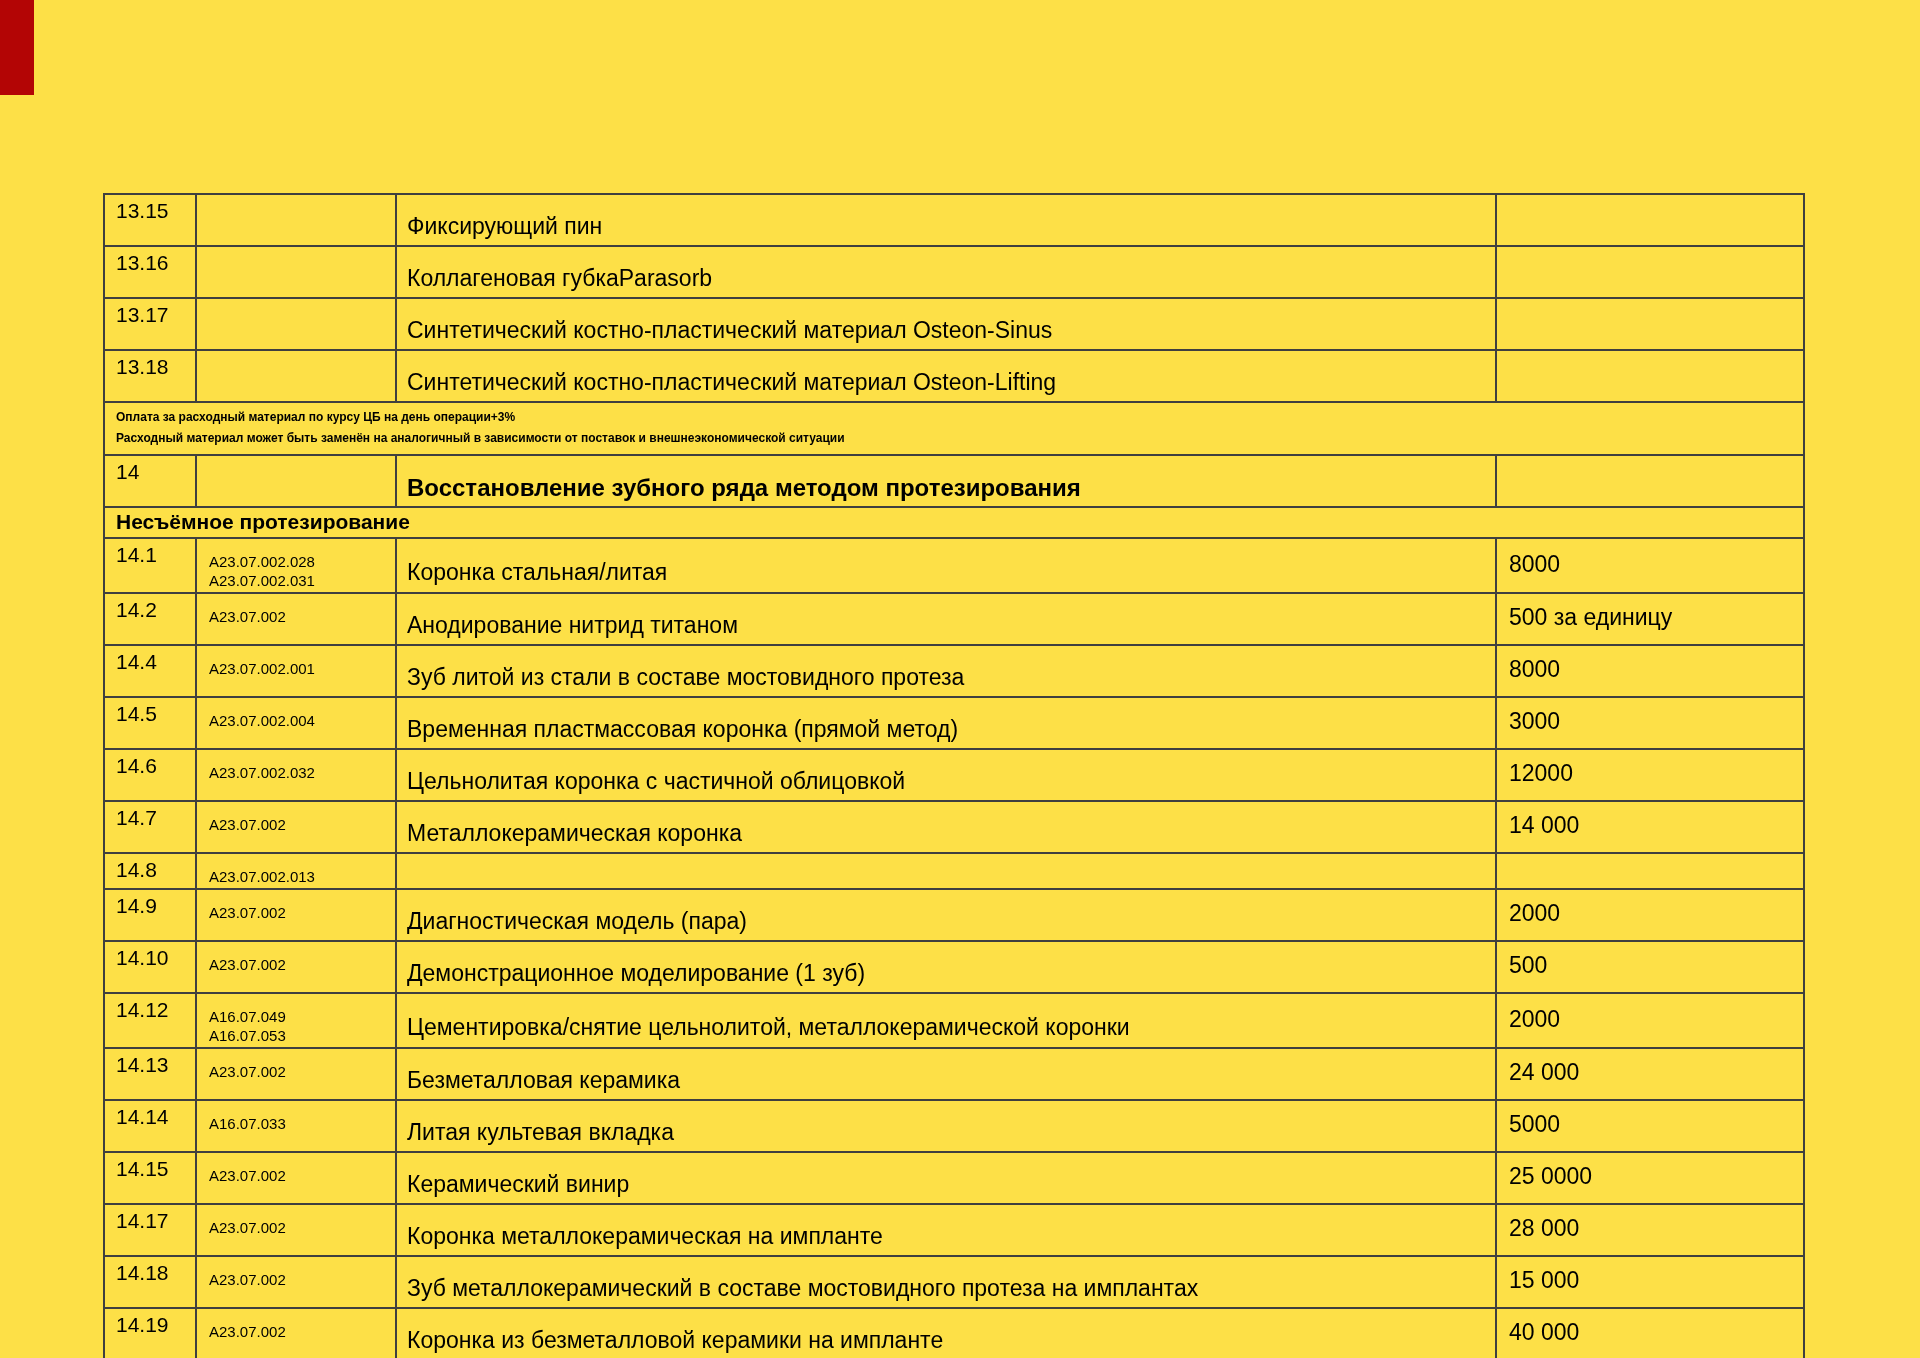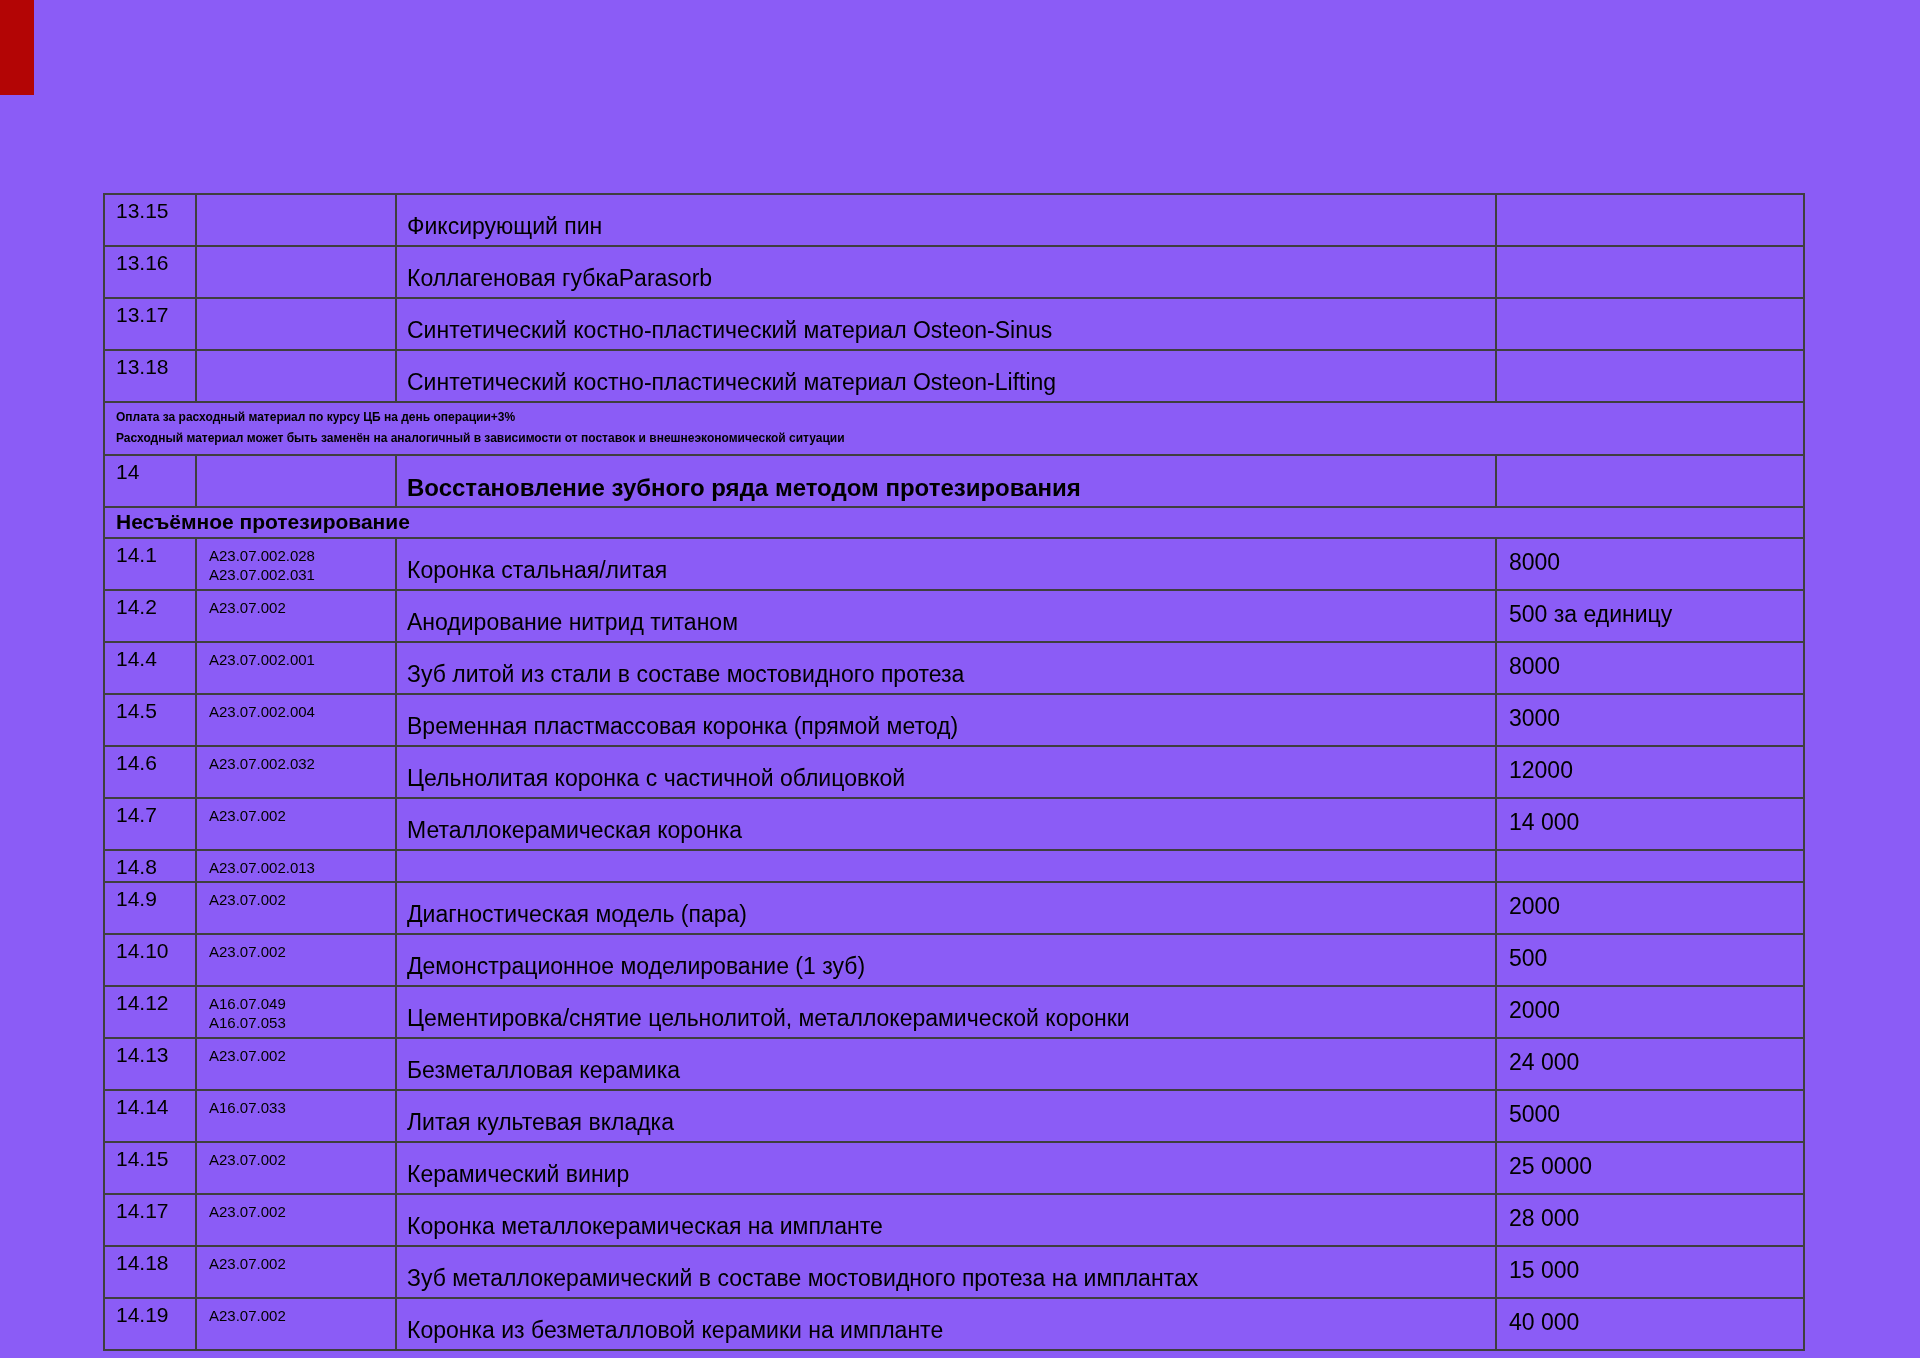--- a/index.html
+++ b/index.html
@@ -6,21 +6,21 @@
     margin: 0;
     padding: 0;
     background: #ffffff;
     font-family: "Liberation Sans", sans-serif;
     color: #000000;
   }
   .page {
     position: relative;
     width: 1920px;
     height: 1358px;
-    background: #8b5cf6;
+    background: #fde047;
     overflow: hidden;
   }
   .corner-marker {
     position: absolute;
     left: 0;
     top: 0;
     width: 34px;
     height: 95px;
   }
   .sheet {
@@ -39,21 +39,21 @@
   }
   td.num {
     font-size: 21px;
     vertical-align: top;
     padding: 4px 4px 2px 11px;
     line-height: 24px;
   }
   td.code {
     font-size: 15px;
     vertical-align: top;
-    padding: 7px 4px 2px 12px;
+    padding: 13px 4px 2px 12px;
     line-height: 19px;
     white-space: pre-line;
   }
   td.desc {
     font-size: 23px;
     vertical-align: middle;
     padding: 18px 6px 5px 10px;
     line-height: 27px;
   }
   td.price {

